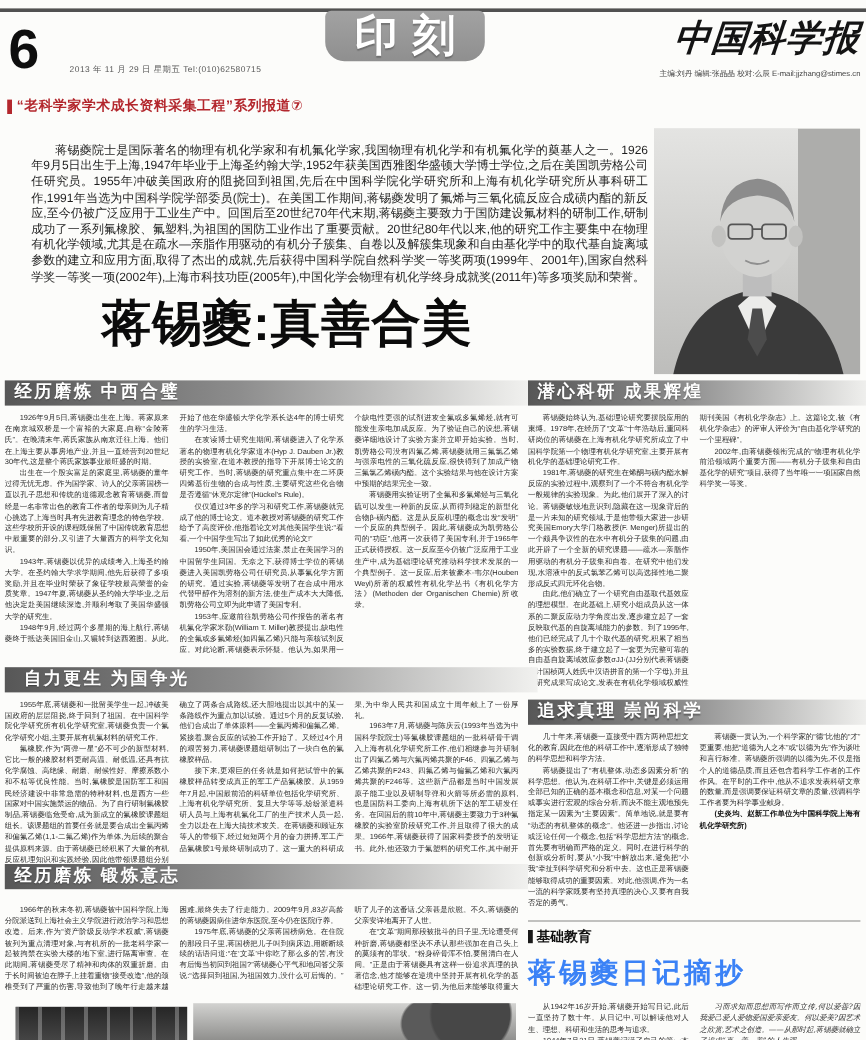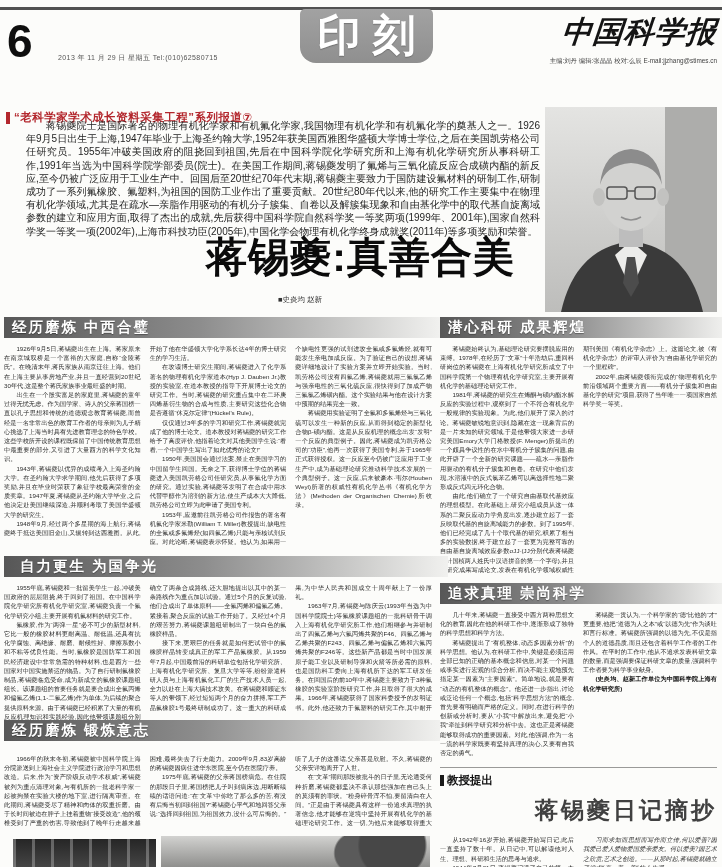--- a/index.html
+++ b/index.html
@@ -6,45 +6,45 @@
   .page{
     position:relative; width:722px; height:867px; margin:0 auto;
     background:#fcfcfa; overflow:hidden;
     font-family:"Liberation Sans","DejaVu Sans",sans-serif; color:#222;
   }
   
   .top-rule{position:absolute;left:0;top:7px;width:722px;height:3px;background:#515151;}
   .page-num{position:absolute;left:7px;top:18px;font-size:46px;font-weight:900;line-height:1;color:#0e0e0e;}
   .date-line{position:absolute;left:58px;top:53px;font-size:7px;color:#555;letter-spacing:.4px;white-space:nowrap;}
   .section-tab{
-    position:absolute;left:300px;top:9px;width:133px;height:54px;
+    position:absolute;left:271px;top:9px;width:133px;height:42px;
     background:linear-gradient(#a2a2a2,#8f8f8f);
     border-radius:5px 5px 16px 16px;
     display:flex;align-items:center;justify-content:center;
-    color:#fff;font-size:43px;font-weight:bold;letter-spacing:12px;text-indent:12px;
+    color:#fff;font-size:36px;font-weight:bold;letter-spacing:12px;text-indent:12px;
     text-shadow:0 1px 1px rgba(0,0,0,.25);
   }
   .masthead{
     position:absolute;left:525px;top:12px;width:192px;height:38px;
     font-family:"DejaVu Serif","Liberation Serif",serif;
     font-size:30px;font-weight:bold;font-style:italic;letter-spacing:1px;
     text-align:right;color:#141414;transform:skewX(-5deg);white-space:nowrap;
   }
   .staff-line{position:absolute;left:440px;top:57px;width:277px;text-align:right;font-size:6.4px;color:#444;white-space:nowrap;}
   
-  .series-tag{position:absolute;left:6px;top:110px;display:flex;align-items:center;gap:4px;
+  .series-tag{position:absolute;left:6px;top:81px;display:flex;align-items:center;gap:4px;
     color:#b3272d;font-weight:bold;font-size:11.5px;letter-spacing:.5px;}
   .series-bar{width:4px;height:12px;background:#b3272d;}
   
   .intro{position:absolute;left:26px;top:119px;width:514px;
     font-size:10px;line-height:13.2px;text-align:justify;text-indent:2em;color:#1e1e1e;}
   .portrait{position:absolute;left:545px;top:107px;width:172px;height:205px;overflow:hidden;
     box-shadow:0 0 0 1px #d6d6d4 inset;}
-  .headline{position:absolute;left:85px;top:237px;width:430px;margin:0;
-    font-size:41px;font-weight:900;letter-spacing:1px;text-align:right;color:#0b0b0b;line-height:1;}
+  .headline{position:absolute;left:85px;top:249px;width:430px;margin:0;
+    font-size:41px;font-weight:900;letter-spacing:1px;text-align:left;color:#0b0b0b;line-height:1;}
   .byline{position:absolute;left:85px;top:295px;width:430px;text-align:center;font-size:7.5px;color:#333;}
   
   .sec-hd{
     position:absolute;margin:0;height:21px;line-height:21px;padding-left:8px;
     font-size:14.5px;font-weight:bold;letter-spacing:2px;color:#fff;
     background:linear-gradient(90deg,#575757 0%,#8d8d8d 45%,#f1f1ef 100%);
     text-shadow:0 1px 1px rgba(0,0,0,.35);
   }
   .cols{position:absolute;column-gap:9px;column-fill:auto;overflow:hidden;}
   .c3{column-count:3;}
@@ -60,22 +60,22 @@
   .cols-grind{left:4px;top:754px;width:428px;height:78px;}
   
   .hd-res{left:440px;top:317px;width:277px;}
   .cols-res{left:440px;top:344px;width:277px;height:234px;}
   .hd-truth{left:440px;top:583px;width:277px;}
   .cols-truth{left:440px;top:610px;width:277px;height:156px;}
   
   .related{position:absolute;left:440px;top:767px;width:277px;border-top:1px solid #9a9a98;padding-top:5px;}
   .related-label{display:flex;align-items:center;gap:3px;font-size:11.5px;font-weight:bold;color:#111;}
   .related-bar{width:4px;height:11px;background:#1a1a1a;}
-  .related-hd{margin:7px 0 0 0;text-align:right;font-family:Liberation Serif, serif;
-    font-size:23px;font-weight:bold;letter-spacing:3px;color:#404040;}
+  .related-hd{margin:7px 0 0 0;text-align:left;font-family:Liberation Serif, serif;
+    font-size:23px;font-weight:bold;letter-spacing:3px;color:#3b82f6;}
   .related-cols{margin-top:9px;column-count:2;column-gap:9px;column-fill:auto;height:60px;overflow:hidden;}
   .related-cols p{margin:0;font-size:6.2px;line-height:9.4px;text-indent:2em;text-align:justify;color:#2b2b2b;}
   .related-cols p.quote{font-family:"DejaVu Serif","Liberation Serif",serif;font-style:italic;color:#333;}
   
   .photo1{position:absolute;left:13px;top:839px;width:143px;height:28px;
     background:
       repeating-linear-gradient(90deg,rgba(210,210,210,.35) 0 3px,rgba(0,0,0,0) 3px 19px),
       linear-gradient(#262626,#454545);}
   .photo2{position:absolute;left:161px;top:836px;width:269px;height:31px;
     background:
@@ -121,21 +121,20 @@
       <ellipse cx="54" cy="90" rx="6" ry="9" fill="#c2c2c0"></ellipse>
       <ellipse cx="118" cy="90" rx="6" ry="9" fill="#c2c2c0"></ellipse>
       <rect x="62" y="80" width="20" height="12" rx="3" fill="none" stroke="#555" stroke-width="1.5"></rect>
       <rect x="90" y="80" width="20" height="12" rx="3" fill="none" stroke="#555" stroke-width="1.5"></rect>
       <line x1="82" y1="84" x2="90" y2="84" stroke="#555" stroke-width="1.5"></line>
       <path d="M76,110 Q86,116 96,110" fill="none" stroke="#8f8f8f" stroke-width="1.5"></path>
     </svg>
   </div>
 
   <h1 class="headline">蒋锡夔:真善合美</h1>
-  <div class="byline">■史炎均 赵新</div>
 
   <h2 class="sec-hd hd-edu">经历磨炼 中西合璧</h2>
   <div class="cols c3 cols-edu">
       <p class="bp">1926年9月5日,蒋锡夔出生在上海。蒋家原来在南京城双桥是一个富裕的大家庭,自称“金陵蒋氏”。在晚清末年,蒋氏家族从南京迁往上海。他们在上海主要从事房地产业,并且一直经营到20世纪30年代,这是整个蒋氏家族事业最旺盛的时期。</p>
       <p class="bp">出生在一个殷实富足的家庭里,蒋锡夔的童年过得无忧无虑。作为国学家、诗人的父亲蒋国榜一直以孔子思想和传统的道德观念教育蒋锡夔,而曾经是一名非常出色的教育工作者的母亲则为儿子精心挑选了上海当时具有先进教育理念的特色学校。这些学校所开设的课程既保留了中国传统教育思想中最重要的部分,又引进了大量西方的科学文化知识。</p>
       <p class="bp">1943年,蒋锡夔以优异的成绩考入上海圣约翰大学。在圣约翰大学求学期间,他先后获得了多项奖励,并且在毕业时荣获了象征学校最高荣誉的金质奖章。1947年夏,蒋锡夔从圣约翰大学毕业,之后他决定赴美国继续深造,并顺利考取了美国华盛顿大学的研究生。</p>
       <p class="bp">1948年9月,经过两个多星期的海上航行,蒋锡夔终于抵达美国旧金山,又辗转到达西雅图。从此,开始了他在华盛顿大学化学系长达4年的博士研究生的学习生活。</p>
       <p class="bp">在攻读博士研究生期间,蒋锡夔进入了化学系著名的物理有机化学家道本(Hyp J. Dauben Jr.)教授的实验室,在道本教授的指导下开展博士论文的研究工作。当时,蒋锡夔的研究重点集中在二环庚四烯基衍生物的合成与性质,主要研究这些化合物是否遵循“休克尔定律”(Hückel's Rule)。</p>
       <p class="bp">仅仅通过3年多的学习和研究工作,蒋锡夔就完成了他的博士论文。道本教授对蒋锡夔的研究工作给予了高度评价,他指着论文对其他美国学生说:“看看,一个中国学生写出了如此优秀的论文!”</p>
       <p class="bp">1950年,美国国会通过法案,禁止在美国学习的中国留学生回国。无奈之下,获得博士学位的蒋锡夔进入美国凯劳格公司任研究员,从事氟化学方面的研究。通过实验,蒋锡夔等发明了在合成中用水代替甲醇作为溶剂的新方法,使生产成本大大降低,凯劳格公司立即为此申请了美国专利。</p>
@@ -170,21 +169,21 @@
   <h2 class="sec-hd hd-grind">经历磨炼 锻炼意志</h2>
   <div class="cols c3 cols-grind">
       <p class="bp">1966年的秋末冬初,蒋锡夔被中国科学院上海分院派送到上海社会主义学院进行政治学习和思想改造。后来,作为“资产阶级反动学术权威”,蒋锡夔被列为重点清理对象,与有机所的一批老科学家一起被拘禁在实验大楼的地下室,进行隔离审查。在此期间,蒋锡夔受尽了精神和肉体的双重折磨。由于长时间被迫在脖子上挂着重物“接受改造”,他的颈椎受到了严重的伤害,导致他到了晚年行走越来越困难,最终失去了行走能力。2009年9月,83岁高龄的蒋锡夔因病住进华东医院,至今仍在医院疗养。</p>
       <p class="bp">1975年底,蒋锡夔的父亲蒋国榜病危。在住院的那段日子里,蒋国榜把儿子叫到病床边,用断断续续的话语问道:“在‘文革’中你吃了那么多的苦,有没有后悔当初回到祖国?”蒋锡夔心平气和地回答父亲说:“选择回到祖国,为祖国效力,没什么可后悔的。”听了儿子的这番话,父亲甚是欣慰。不久,蒋锡夔的父亲安详地离开了人世。</p>
       <p class="bp">在“文革”期间那段被批斗的日子里,无论遭受何种折磨,蒋锡夔都坚决不承认那些强加在自己头上的莫须有的罪状。“粉身碎骨浑不怕,要留清白在人间。”正是由于蒋锡夔具有这样一份追求真理的执著信念,他才能够在逆境中坚持开展有机化学的基础理论研究工作。这一切,为他后来能够取得重大科研成果、成为国际上一流的物理有机化学家奠定了坚实的基础。</p>
     </div>
 
   <div class="related">
     <div class="related-label">
       <span class="related-bar"></span>
-      <span>教授提出</span>
+      <span>基础教育</span>
     </div>
     <h3 class="related-hd">蒋锡夔日记摘抄</h3>
     <div class="related-cols">
       <p>从1942年16岁开始,蒋锡夔开始写日记,此后一直坚持了数十年。从日记中,可以解读他对人生、理想、科研和生活的思考与追求。</p>
       <p>1944年7月21日,蒋锡夔记满了自己的第一本日记本。在换用第二本日记本时,对自己的成长和经历进行了“总结”,他这样写道:</p>
       <p class="quote">习而求知而思想而写作而立传,何以爱善?因我爱己爱人爱物爱国爱亲爱友。何以爱美?因艺术之欣赏,艺术之创造。——从那时起,蒋锡夔就确立了追求“真、善、美”的人生观。</p>
 
     </div>
   </div>
 

